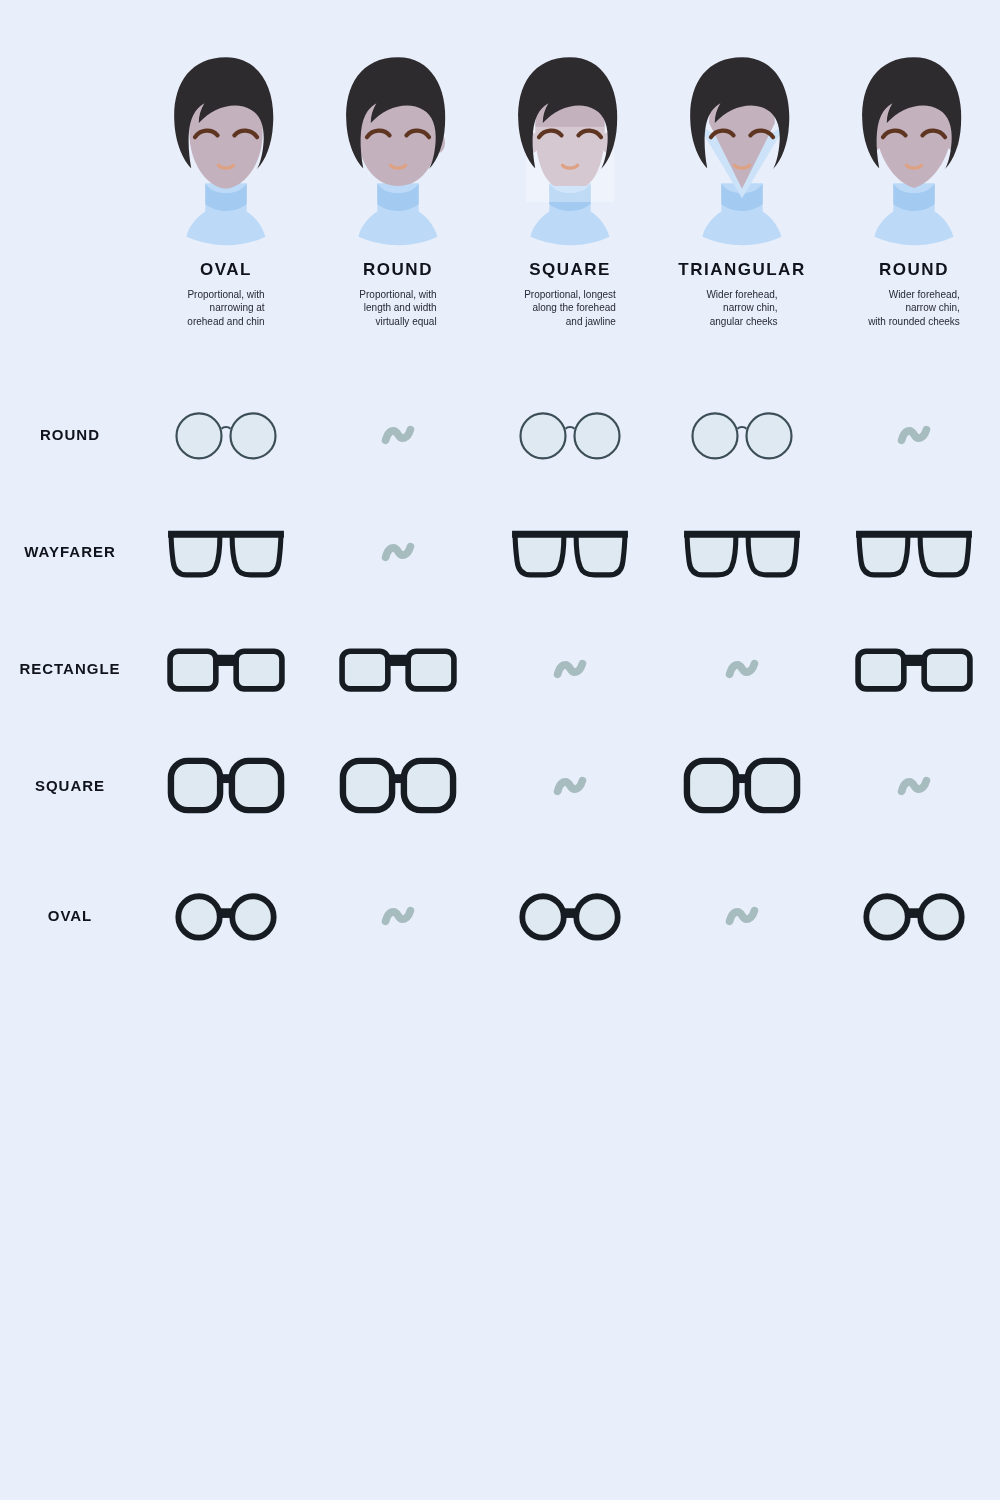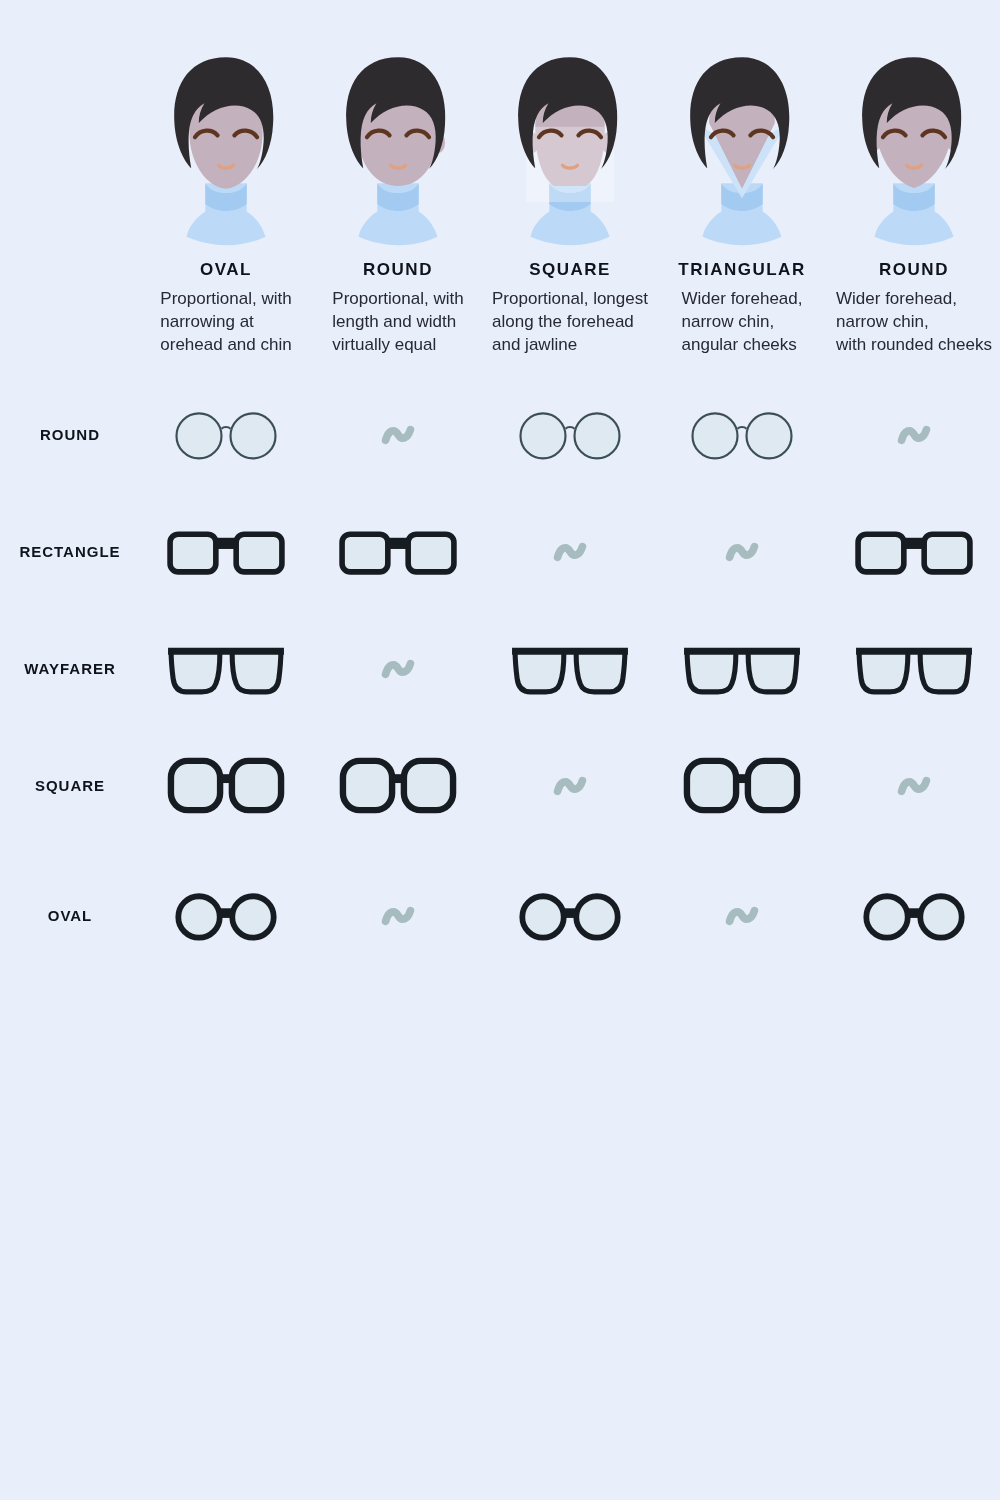--- a/index.html
+++ b/index.html
@@ -17,22 +17,22 @@
     padding-top:46px;
     height:330px;
   }
   .col-header{display:flex;flex-direction:column;align-items:center;}
   .face{width:160px;height:203px;}
   .col-title{
     font-size:17px;font-weight:700;letter-spacing:1.5px;
     color:var(--text,#10131b);margin-top:11px;
   }
   .col-desc{
-    font-size:17px;line-height:1.34;color:#272935;
-    text-align:left;white-space:pre-line;margin-top:8px;
+    font-size:10px;line-height:1.34;color:#272935;
+    text-align:right;white-space:pre-line;margin-top:8px;
   }
   .matrix{}
   .mrow{
     display:grid;
     grid-template-columns:140px repeat(5,172px);
     height:117px;align-items:center;
   }
   .mrow.last{margin-top:13px;}
   .row-label{
     text-align:center;font-size:15px;font-weight:700;
@@ -232,20 +232,48 @@
             <use href="#sym-round-glasses"></use>
           </svg>
         </div>
         <div class="cell">
           <svg width="36" height="26">
             <use href="#sym-tilde"></use>
           </svg>
         </div>
       </div>
       <div class="mrow">
+        <div class="row-label">WAYFARER</div>
+        <div class="cell">
+          <svg width="122" height="57">
+            <use href="#sym-wayfarer-glasses"></use>
+          </svg>
+        </div>
+        <div class="cell">
+          <svg width="36" height="26">
+            <use href="#sym-tilde"></use>
+          </svg>
+        </div>
+        <div class="cell">
+          <svg width="122" height="57">
+            <use href="#sym-wayfarer-glasses"></use>
+          </svg>
+        </div>
+        <div class="cell">
+          <svg width="122" height="57">
+            <use href="#sym-wayfarer-glasses"></use>
+          </svg>
+        </div>
+        <div class="cell">
+          <svg width="122" height="57">
+            <use href="#sym-wayfarer-glasses"></use>
+          </svg>
+        </div>
+      </div>
+      <div class="mrow">
         <div class="row-label">RECTANGLE</div>
         <div class="cell">
           <svg width="122" height="57">
             <use href="#sym-rectangle-glasses"></use>
           </svg>
         </div>
         <div class="cell">
           <svg width="122" height="57">
             <use href="#sym-rectangle-glasses"></use>
           </svg>
@@ -256,48 +284,20 @@
           </svg>
         </div>
         <div class="cell">
           <svg width="36" height="26">
             <use href="#sym-tilde"></use>
           </svg>
         </div>
         <div class="cell">
           <svg width="122" height="57">
             <use href="#sym-rectangle-glasses"></use>
-          </svg>
-        </div>
-      </div>
-      <div class="mrow">
-        <div class="row-label">WAYFARER</div>
-        <div class="cell">
-          <svg width="122" height="57">
-            <use href="#sym-wayfarer-glasses"></use>
-          </svg>
-        </div>
-        <div class="cell">
-          <svg width="36" height="26">
-            <use href="#sym-tilde"></use>
-          </svg>
-        </div>
-        <div class="cell">
-          <svg width="122" height="57">
-            <use href="#sym-wayfarer-glasses"></use>
-          </svg>
-        </div>
-        <div class="cell">
-          <svg width="122" height="57">
-            <use href="#sym-wayfarer-glasses"></use>
-          </svg>
-        </div>
-        <div class="cell">
-          <svg width="122" height="57">
-            <use href="#sym-wayfarer-glasses"></use>
           </svg>
         </div>
       </div>
       <div class="mrow">
         <div class="row-label">SQUARE</div>
         <div class="cell">
           <svg width="118" height="59">
             <use href="#sym-square-glasses"></use>
           </svg>
         </div>

